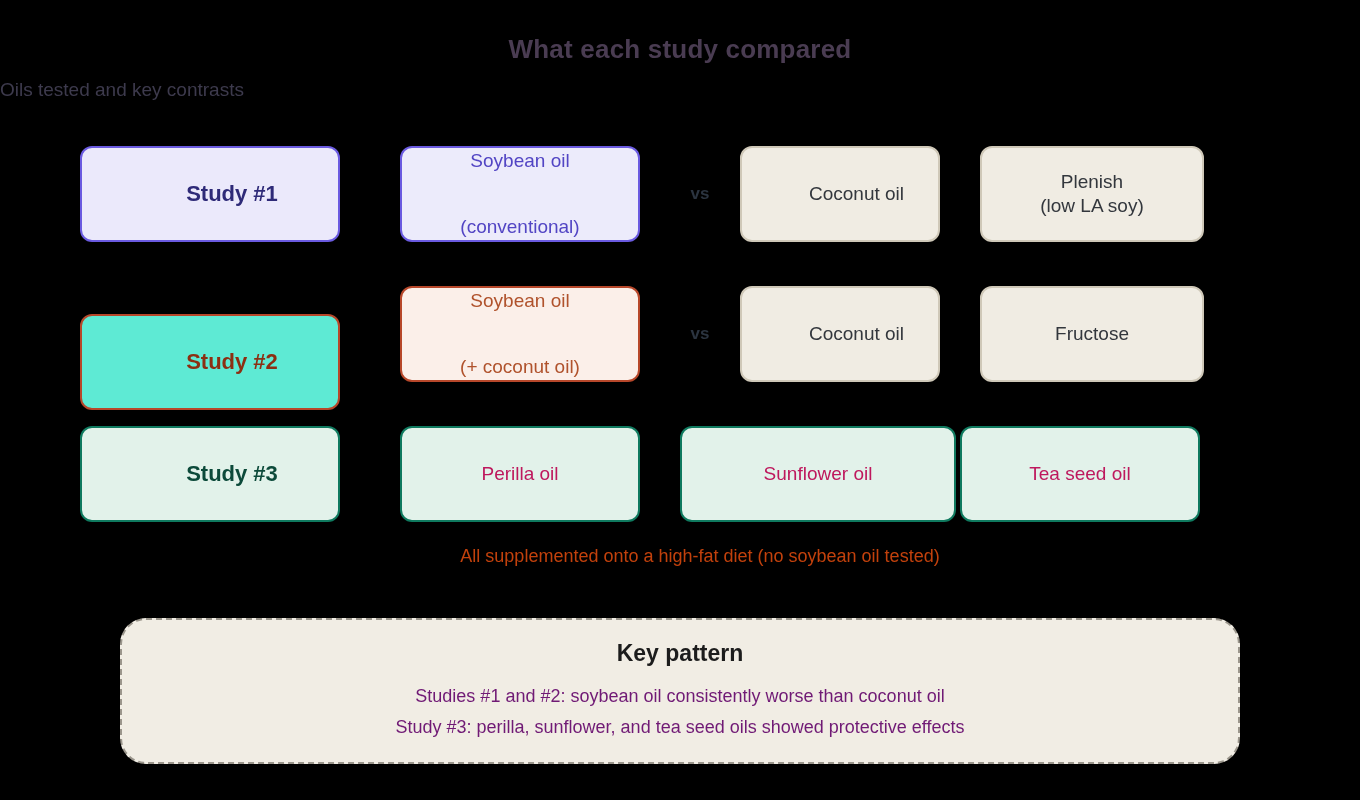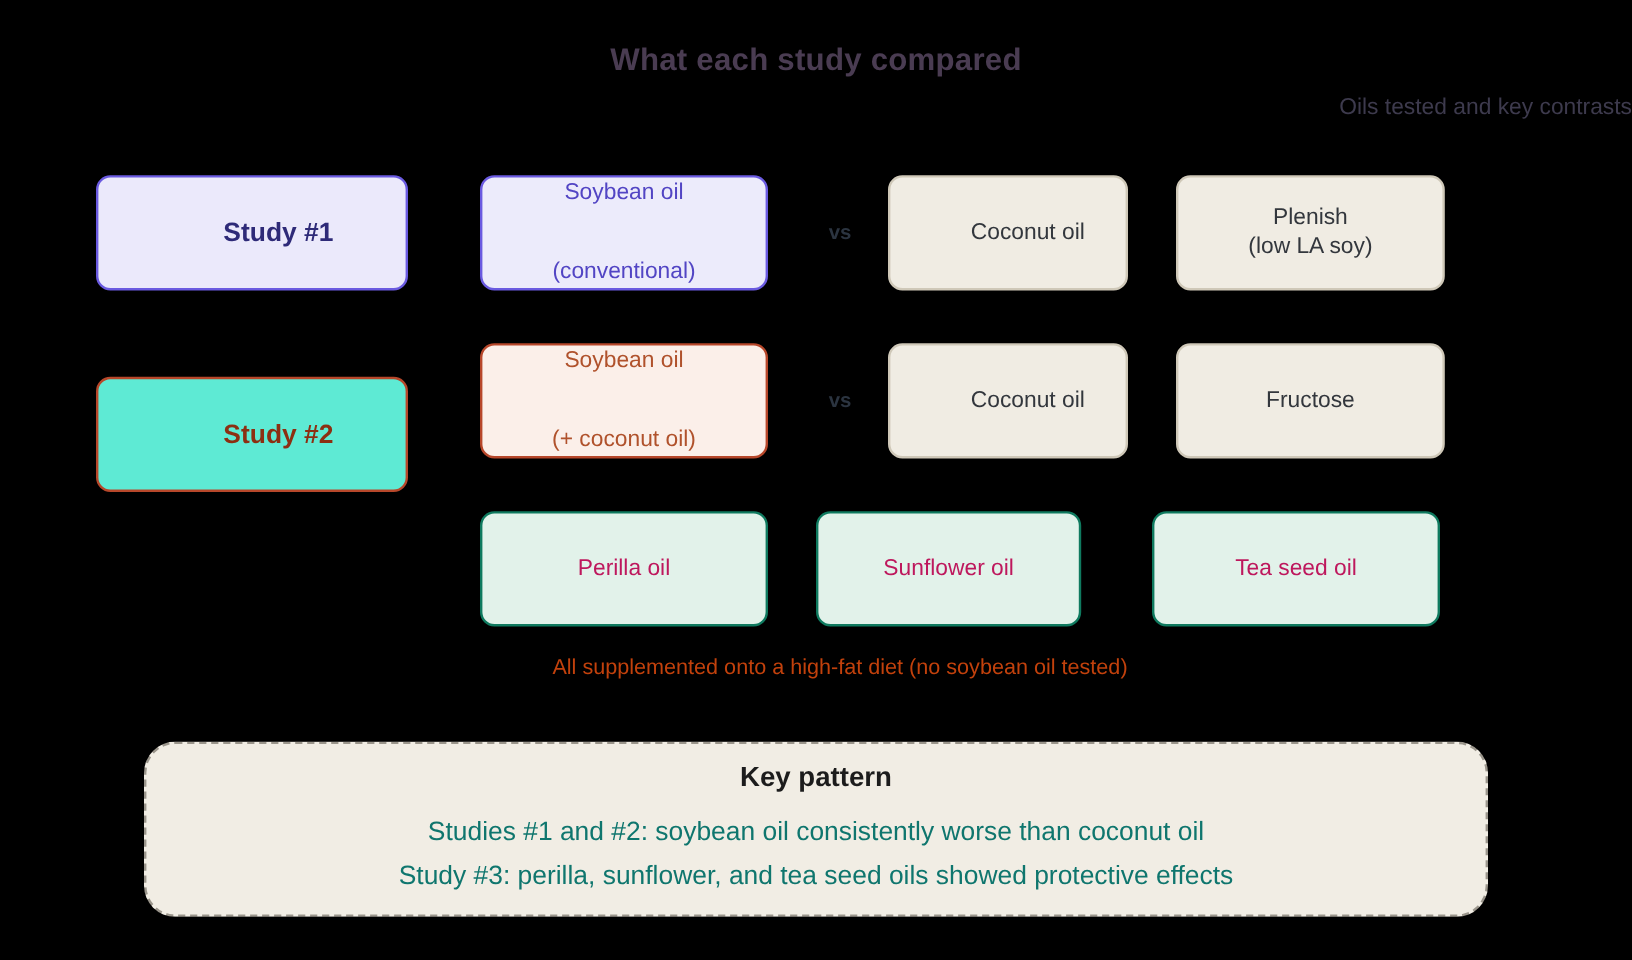--- a/index.html
+++ b/index.html
@@ -33,21 +33,21 @@
     font-weight: bold;
     color: #4a3c52;
     letter-spacing: 0.2px;
   }
 
   .subtitle {
     position: absolute;
     left: 0;
     top: 79px;
     width: 1360px;
-    text-align: right;
+    text-align: left;
     font-size: 19px;
     font-weight: normal;
     color: #3d3a4d;
   }
 
   
   .row {
     position: absolute;
     left: 0;
     width: 1360px;
@@ -72,21 +72,21 @@
     line-height: 1.28;
   }
 
   .card .ln { display: block; }
 
   
   .col-study  { left: 80px;  width: 260px; }
   .col-oil    { left: 400px; width: 240px; gap: 42px; }
   .col-cmp1   { left: 740px; width: 200px; padding-left: 33px; }
   .col-cmp2   { left: 980px; width: 224px; }
-  .col-g2     { left: 680px; width: 221px; }
+  .col-g2     { left: 680px; width: 276px; }
   .col-g3     { left: 960px; width: 240px; }
 
   
   .card.study { font-size: 22px; font-weight: bold; padding-left: 44px; }
   
   .card.oil   { font-size: 19px; font-weight: normal; }
 
   
   .t-purple { background: #ebe9fb; border-color: #6a5ae0; color: #2e2a78; }
   .t-purple-oil { background: #ecebfb; border-color: #6a5ae0; color: #5245c4; }
@@ -146,22 +146,22 @@
   }
 
   .keybox .key-title {
     font-size: 23px;
     font-weight: bold;
     color: #1c1c1c;
     margin-bottom: 14px;
   }
 
   .keybox .key-line {
-    font-size: 22px;
-    color: #0f766e;
+    font-size: 18px;
+    color: #701a75;
     line-height: 1.68;
   }
 </style>
 </head>
 <body>
 
 <div class="stage">
 
   <div class="title">What each study compared</div>
   <div class="subtitle">Oils tested and key contrasts</div>
@@ -210,20 +210,23 @@
       <span class="ln">Coconut oil</span>
     </div>
 
     <div class="card oil col-cmp2 t-beige">
       <span class="ln">Fructose</span>
     </div>
   </div>
 
   <div class="row row-3">
 
+    <div class="card study col-study t-green">
+      <span class="ln">Study #3</span>
+    </div>
 
     <div class="card oil col-oil t-green-oil">
       <span class="ln">Perilla oil</span>
     </div>
 
     <div class="card oil col-g2 t-green-oil">
       <span class="ln">Sunflower oil</span>
     </div>
 
     <div class="card oil col-g3 t-green-oil">

